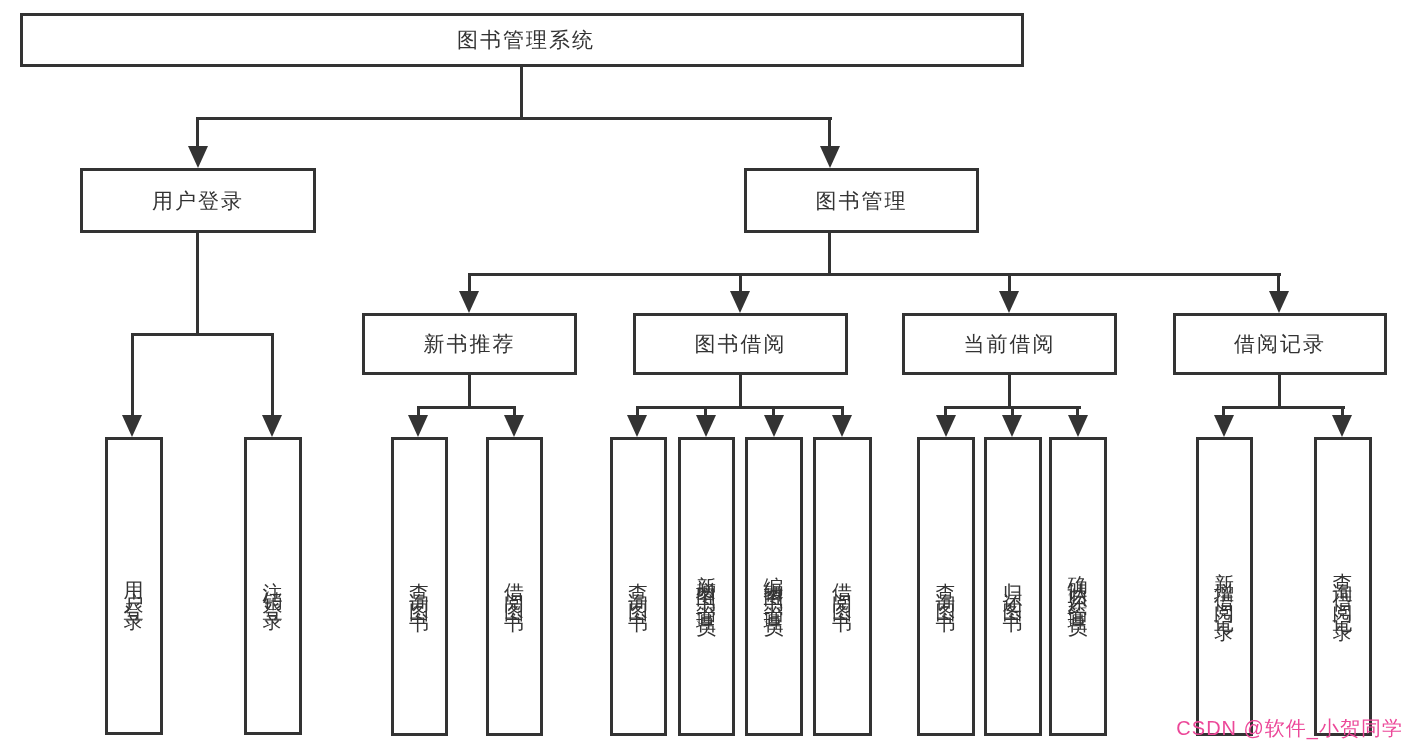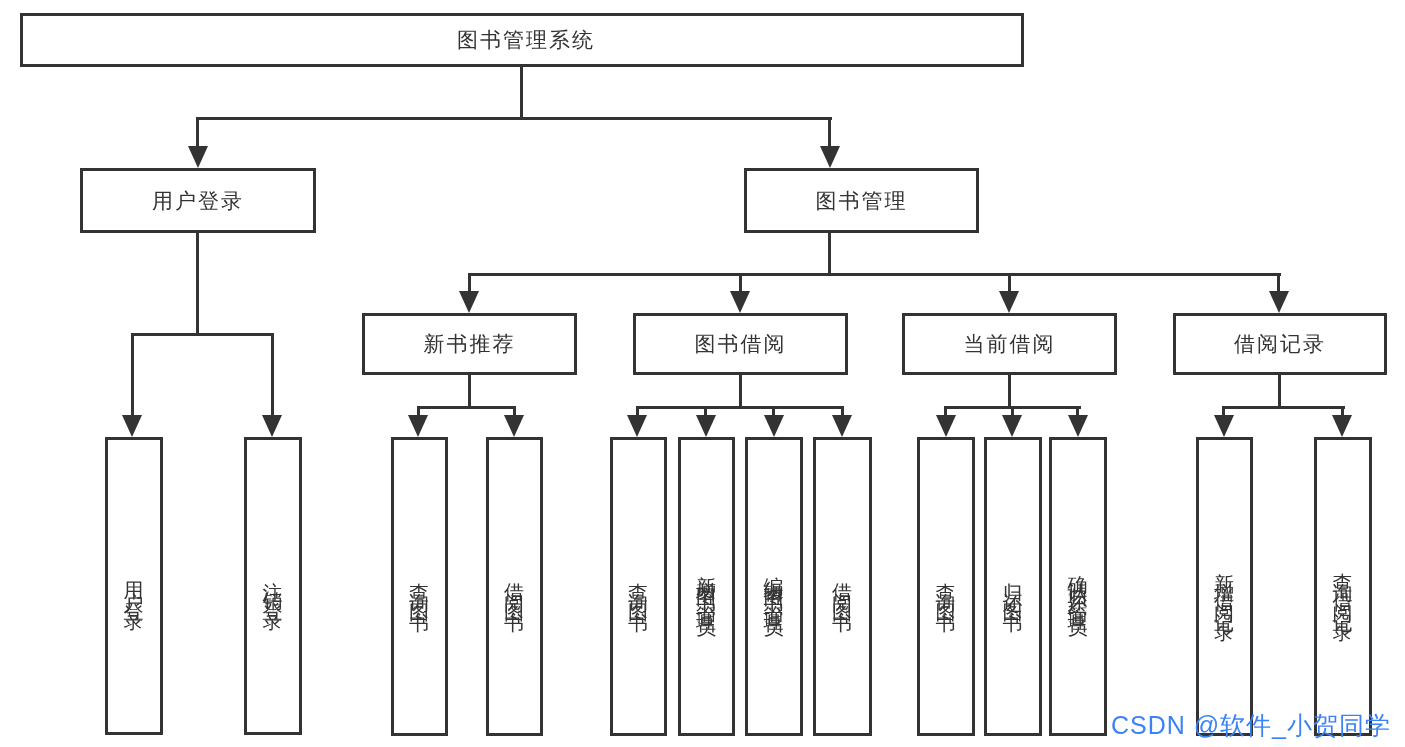--- a/index.html
+++ b/index.html
@@ -20,22 +20,22 @@
     writing-mode:vertical-rl;text-orientation:mixed;
     font-size:20px;letter-spacing:10px;line-height:1;white-space:nowrap;
   }
   .ln{position:absolute;background:#333333;z-index:1;}
   .arrow{
     position:absolute;width:0;height:0;z-index:1;
     border-left:10px solid transparent;border-right:10px solid transparent;
     border-top:22px solid #333333;
   }
   .watermark{
-    position:absolute;right:14px;bottom:5px;font-size:25px;letter-spacing:1px;
-    color:#3b82f6;z-index:5;white-space:nowrap;
+    position:absolute;right:2px;bottom:5px;font-size:20px;letter-spacing:1px;
+    color:#ec4899;z-index:5;white-space:nowrap;
   }
 </style>
 </head>
 <body>
 
 <div class="canvas">
 
   <div class="ln" style="left:520px;top:67px;width:3px;height:53px;"></div>
   <div class="ln" style="left:196px;top:117px;width:636px;height:3px;"></div>
   <div class="ln" style="left:196px;top:117px;width:3px;height:31px;"></div>

